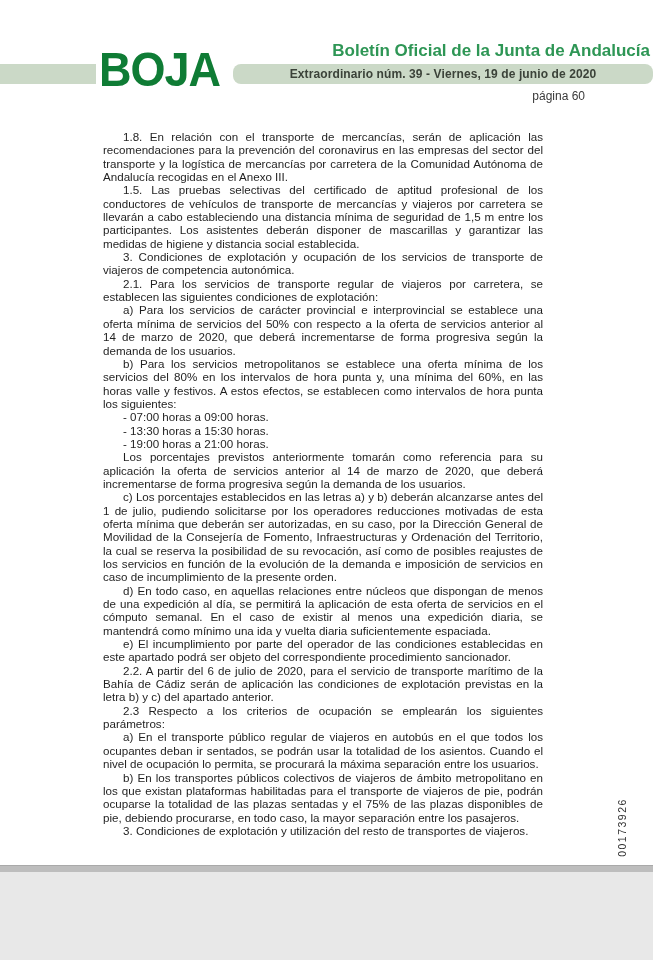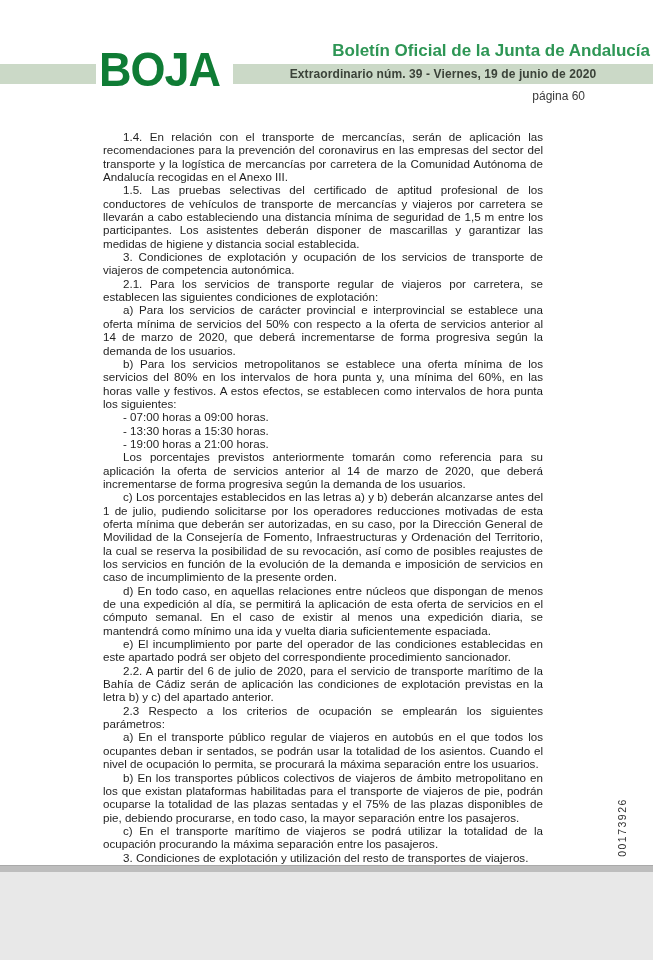--- a/index.html
+++ b/index.html
@@ -7,21 +7,21 @@
     position:relative;
     width:653px;height:872px;
     background:#ffffff;
     font-family:"Liberation Sans", sans-serif;
     overflow:hidden;
     margin:0 auto;
   }
   
   .band{position:absolute;height:20px;background:#cbd9c7;top:64px;}
   .band-left{left:0;width:96px;}
-  .band-right{left:233px;right:0;display:flex;align-items:center;justify-content:center;}
+  .band-right{left:233px;right:0;display:flex;align-items:center;justify-content:center;border-radius:8px;}
   .boja-logo{
     position:absolute;left:99px;top:47px;
     font-size:45px;font-weight:bold;letter-spacing:-1px;
     color:#0f7c35;line-height:1;
     transform:scaleY(1.05);
   }
   .bulletin-title{
     position:absolute;left:230px;top:41px;width:420px;
     text-align:right;
     font-size:17px;font-weight:bold;color:#2e9655;
@@ -71,38 +71,37 @@
 
   <div class="band band-left"></div>
   <div class="boja-logo">BOJA</div>
   <div class="bulletin-title">Boletín Oficial de la Junta de Andalucía</div>
   <div class="band band-right">
     <span class="edition-text">Extraordinario núm. 39 - Viernes, 19 de junio de 2020</span>
   </div>
   <div class="page-number">página 60</div>
 
   <div class="doc-body">
-    <p>1.4. En relación con el transporte de mercancías, serán de aplicación las recomendaciones para la prevención del coronavirus en las empresas del sector del transporte y la logística de mercancías por carretera de la Comunidad Autónoma de Andalucía recogidas en el Anexo III.</p>
+    <p>1.8. En relación con el transporte de mercancías, serán de aplicación las recomendaciones para la prevención del coronavirus en las empresas del sector del transporte y la logística de mercancías por carretera de la Comunidad Autónoma de Andalucía recogidas en el Anexo III.</p>
     <p>1.5. Las pruebas selectivas del certificado de aptitud profesional de los conductores de vehículos de transporte de mercancías y viajeros por carretera se llevarán a cabo estableciendo una distancia mínima de seguridad de 1,5 m entre los participantes. Los asistentes deberán disponer de mascarillas y garantizar las medidas de higiene y distancia social establecida.</p>
     <p>3. Condiciones de explotación y ocupación de los servicios de transporte de viajeros de competencia autonómica.</p>
     <p>2.1. Para los servicios de transporte regular de viajeros por carretera, se establecen las siguientes condiciones de explotación:</p>
     <p>a) Para los servicios de carácter provincial e interprovincial se establece una oferta mínima de servicios del 50% con respecto a la oferta de servicios anterior al 14 de marzo de 2020, que deberá incrementarse de forma progresiva según la demanda de los usuarios.</p>
     <p>b) Para los servicios metropolitanos se establece una oferta mínima de los servicios del 80% en los intervalos de hora punta y, una mínima del 60%, en las horas valle y festivos. A estos efectos, se establecen como intervalos de hora punta los siguientes:</p>
     <p>- 07:00 horas a 09:00 horas.</p>
     <p>- 13:30 horas a 15:30 horas.</p>
     <p>- 19:00 horas a 21:00 horas.</p>
     <p>Los porcentajes previstos anteriormente tomarán como referencia para su aplicación la oferta de servicios anterior al 14 de marzo de 2020, que deberá incrementarse de forma progresiva según la demanda de los usuarios.</p>
     <p>c) Los porcentajes establecidos en las letras a) y b) deberán alcanzarse antes del 1 de julio, pudiendo solicitarse por los operadores reducciones motivadas de esta oferta mínima que deberán ser autorizadas, en su caso, por la Dirección General de Movilidad de la Consejería de Fomento, Infraestructuras y Ordenación del Territorio, la cual se reserva la posibilidad de su revocación, así como de posibles reajustes de los servicios en función de la evolución de la demanda e imposición de servicios en caso de incumplimiento de la presente orden.</p>
     <p>d) En todo caso, en aquellas relaciones entre núcleos que dispongan de menos de una expedición al día, se permitirá la aplicación de esta oferta de servicios en el cómputo semanal. En el caso de existir al menos una expedición diaria, se mantendrá como mínimo una ida y vuelta diaria suficientemente espaciada.</p>
     <p>e) El incumplimiento por parte del operador de las condiciones establecidas en este apartado podrá ser objeto del correspondiente procedimiento sancionador.</p>
     <p>2.2. A partir del 6 de julio de 2020, para el servicio de transporte marítimo de la Bahía de Cádiz serán de aplicación las condiciones de explotación previstas en la letra b) y c) del apartado anterior.</p>
     <p>2.3 Respecto a los criterios de ocupación se emplearán los siguientes parámetros:</p>
     <p>a) En el transporte público regular de viajeros en autobús en el que todos los ocupantes deban ir sentados, se podrán usar la totalidad de los asientos. Cuando el nivel de ocupación lo permita, se procurará la máxima separación entre los usuarios.</p>
     <p>b) En los transportes públicos colectivos de viajeros de ámbito metropolitano en los que existan plataformas habilitadas para el transporte de viajeros de pie, podrán ocuparse la totalidad de las plazas sentadas y el 75% de las plazas disponibles de pie, debiendo procurarse, en todo caso, la mayor separación entre los pasajeros.</p>
-    <p>c) En el transporte marítimo de viajeros se podrá utilizar la totalidad de la ocupación procurando la máxima separación entre los pasajeros.</p>
     <p>3. Condiciones de explotación y utilización del resto de transportes de viajeros.</p>
   </div>
 
   <div class="side-code">00173926</div>
 
   <div class="footer-rule footer-rule-left"></div>
   <div class="footer-rule footer-rule-right"></div>
   <div class="footer-text deposit-legal">Depósito Legal: SE-410/1979. ISSN: 2253 - 802X</div>
   <div class="footer-text eboja-url">http://www.juntadeandalucia.es/eboja</div>
 

